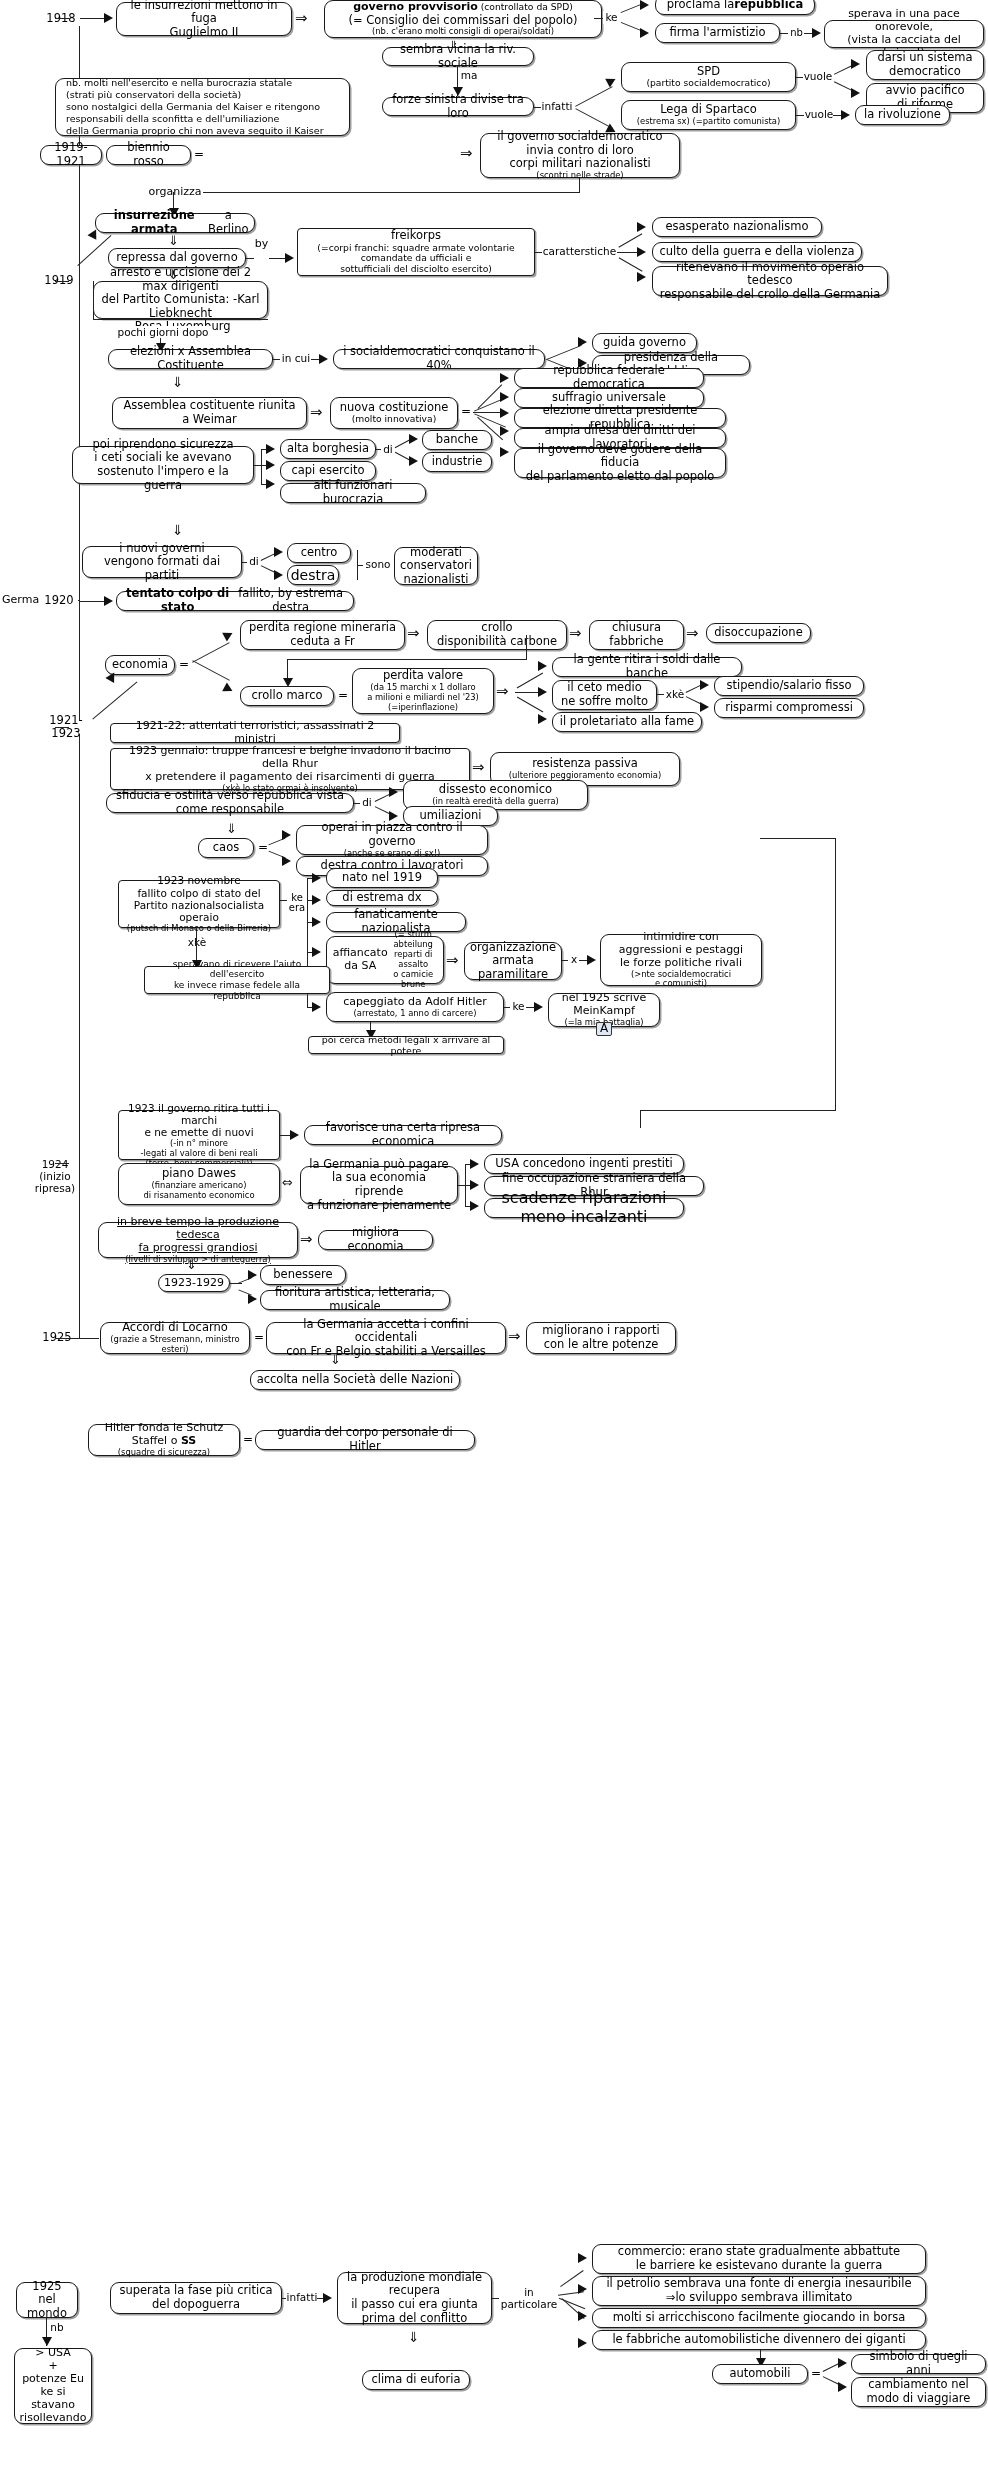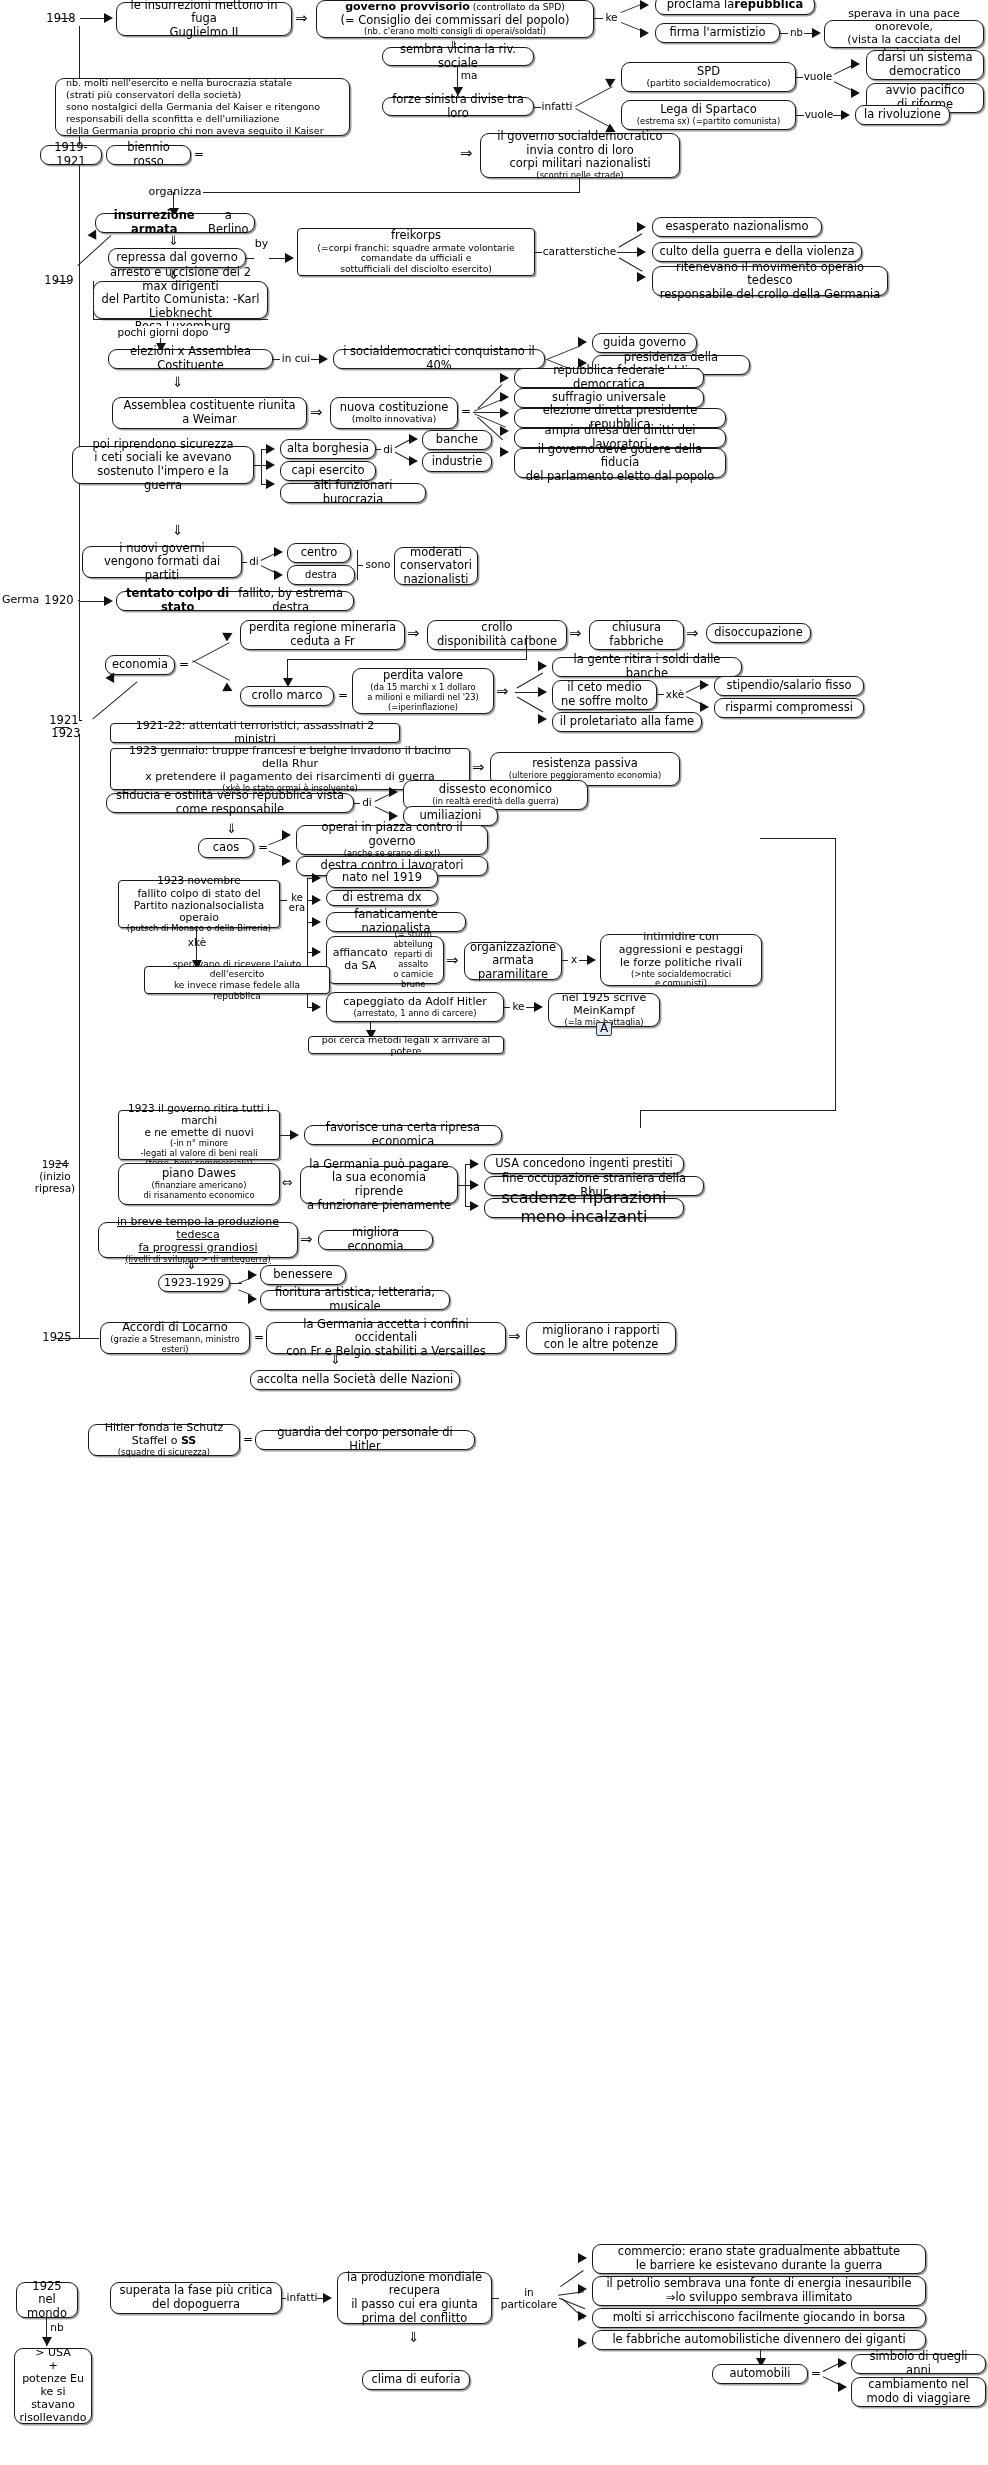--- a/index.html
+++ b/index.html
@@ -57,21 +57,21 @@
 
 <div class="lbl" style="left:40px; top:12px; width:42px; height:14px; font-size:11.5px;">1918</div>
 <div class="ln h" style="left:55px; top:18px; width:14px;"></div>
 <div class="ln h" style="left:80px; top:18px; width:25px;"></div>
 <div class="arrow ar-r" style="left:104px; top:13px;"></div>
 
 <div class="node" style="left:116px; top:2px; width:176px; height:34px; font-size:11.5px;">le insurrezioni mettono in fuga
 Guglielmo II</div>
 <div class="dbl" style="left:295px; top:11px;">⇒</div>
 
-<div class="node" style="left:316px; top:0px; width:278px; height:38px; flex-direction:column; font-size:11px;">
+<div class="node" style="left:324px; top:0px; width:278px; height:38px; flex-direction:column; font-size:11px;">
   <div><b>governo provvisorio</b><span class="sm"> (controllato da SPD)</span></div>
   <div style="font-size:11.5px;">(= Consiglio dei commissari del popolo)</div>
   <div class="xs">(nb. c'erano molti consigli di operai/soldati)</div>
 </div>
 
 <div class="ln h" style="left:594px; top:18px; width:10px;"></div>
 <div class="lbl" style="left:603px; top:11px; width:17px; height:13px; font-size:10.5px;">ke</div>
 <div class="ln h" style="left:620px; top:8px; width:22px; transform:rotate(-22deg);"></div>
 <div class="ln h" style="left:620px; top:26px; width:22px; transform:rotate(22deg);"></div>
 <div class="arrow ar-r" style="left:640px; top:0px;"></div>
@@ -261,21 +261,21 @@
 <div class="dbl" style="left:172px; top:523px; font-size:14px;">⇓</div>
 <div class="node" style="left:82px; top:546px; width:160px; height:32px; font-size:11.5px;">i nuovi governi
 vengono formati dai partiti</div>
 <div class="ln h" style="left:242px; top:562px; width:6px;"></div>
 <div class="lbl" style="left:247px; top:555px; width:14px; height:13px; font-size:10.5px;">di</div>
 <div class="ln h" style="left:260px; top:556px; width:18px; transform:rotate(-26deg);"></div>
 <div class="ln h" style="left:260px; top:569px; width:18px; transform:rotate(26deg);"></div>
 <div class="arrow ar-r" style="left:274px; top:547px;"></div>
 <div class="arrow ar-r" style="left:274px; top:570px;"></div>
 <div class="node" style="left:287px; top:543px; width:64px; height:20px; font-size:11.5px;">centro</div>
-<div class="node" style="left:287px; top:565px; width:68px; height:20px; font-size:10px;">destra</div>
+<div class="node" style="left:287px; top:565px; width:52px; height:20px; font-size:14px;">destra</div>
 <div class="ln v" style="left:357px; top:550px; height:30px;"></div>
 <div class="ln h" style="left:357px; top:565px; width:8px;"></div>
 <div class="lbl" style="left:363px; top:558px; width:30px; height:13px; font-size:10.5px;">sono</div>
 <div class="node" style="left:394px; top:547px; width:84px; height:38px; font-size:11.5px;">moderati
 conservatori
 nazionalisti</div>
 
 <div class="lbl" style="left:40px; top:594px; width:38px; height:14px; font-size:11.5px;">1920</div>
 <div class="ln h" style="left:80px; top:601px; width:25px;"></div>
 <div class="arrow ar-r" style="left:104px; top:596px;"></div>

